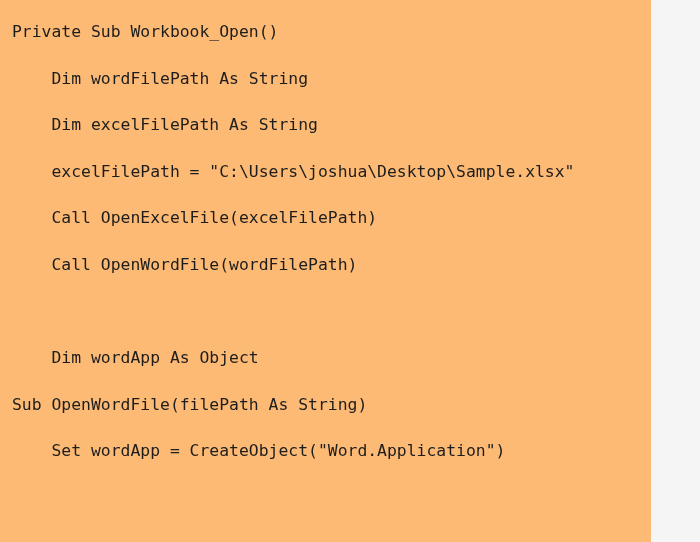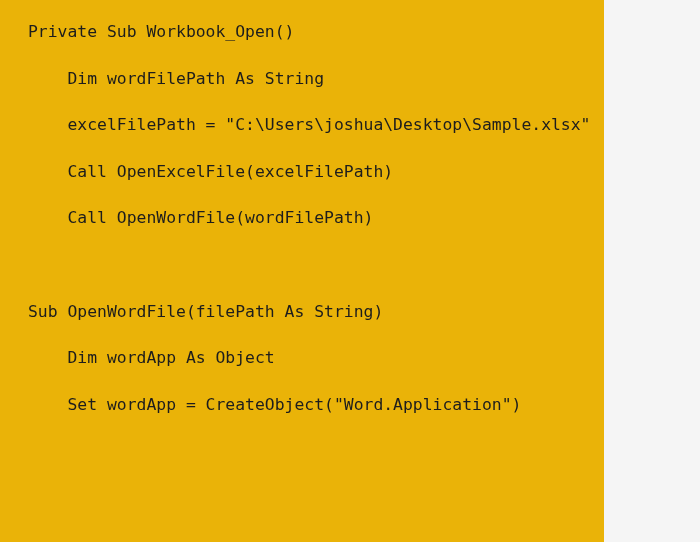--- a/index.html
+++ b/index.html
@@ -9,24 +9,24 @@
   }
   body {
     width: 700px;
     height: 542px;
     background: #f5f5f5;
     font-family: "DejaVu Sans Mono", "Liberation Mono", monospace;
     overflow: hidden;
   }
   .code-block {
     box-sizing: border-box;
-    width: 604px;
+    width: 651px;
     height: 542px;
-    background: #eab308;
-    padding: 20px 0 0 28px;
+    background: #fdba74;
+    padding: 20px 0 0 12px;
   }
   .code-listing {
     margin: 0;
     padding: 0;
     font-family: "DejaVu Sans Mono", "Liberation Mono", monospace;
     font-size: 16.4px;
     line-height: 23.3px;
     color: #1d1d1d;
     white-space: pre;
     font-weight: 400;
@@ -38,26 +38,27 @@
     min-height: 23.3px;
     white-space: pre;
   }
 </style>
 </head>
 <body>
 
 <div class="code-block">
   <pre class="code-listing"><span class="code-line">Private Sub Workbook_Open()</span>
 <span class="code-line">    Dim wordFilePath As String</span>
+<span class="code-line">    Dim excelFilePath As String</span>
 <span class="code-line">    excelFilePath = "C:\Users\joshua\Desktop\Sample.xlsx"</span>
 <span class="code-line">    Call OpenExcelFile(excelFilePath)</span>
 <span class="code-line">    Call OpenWordFile(wordFilePath)</span>
 <span class="code-line"></span>
+<span class="code-line">    Dim wordApp As Object</span>
 <span class="code-line">Sub OpenWordFile(filePath As String)</span>
-<span class="code-line">    Dim wordApp As Object</span>
 <span class="code-line">    Set wordApp = CreateObject("Word.Application")</span>
 
 
 
 
 
 
 
 
 

